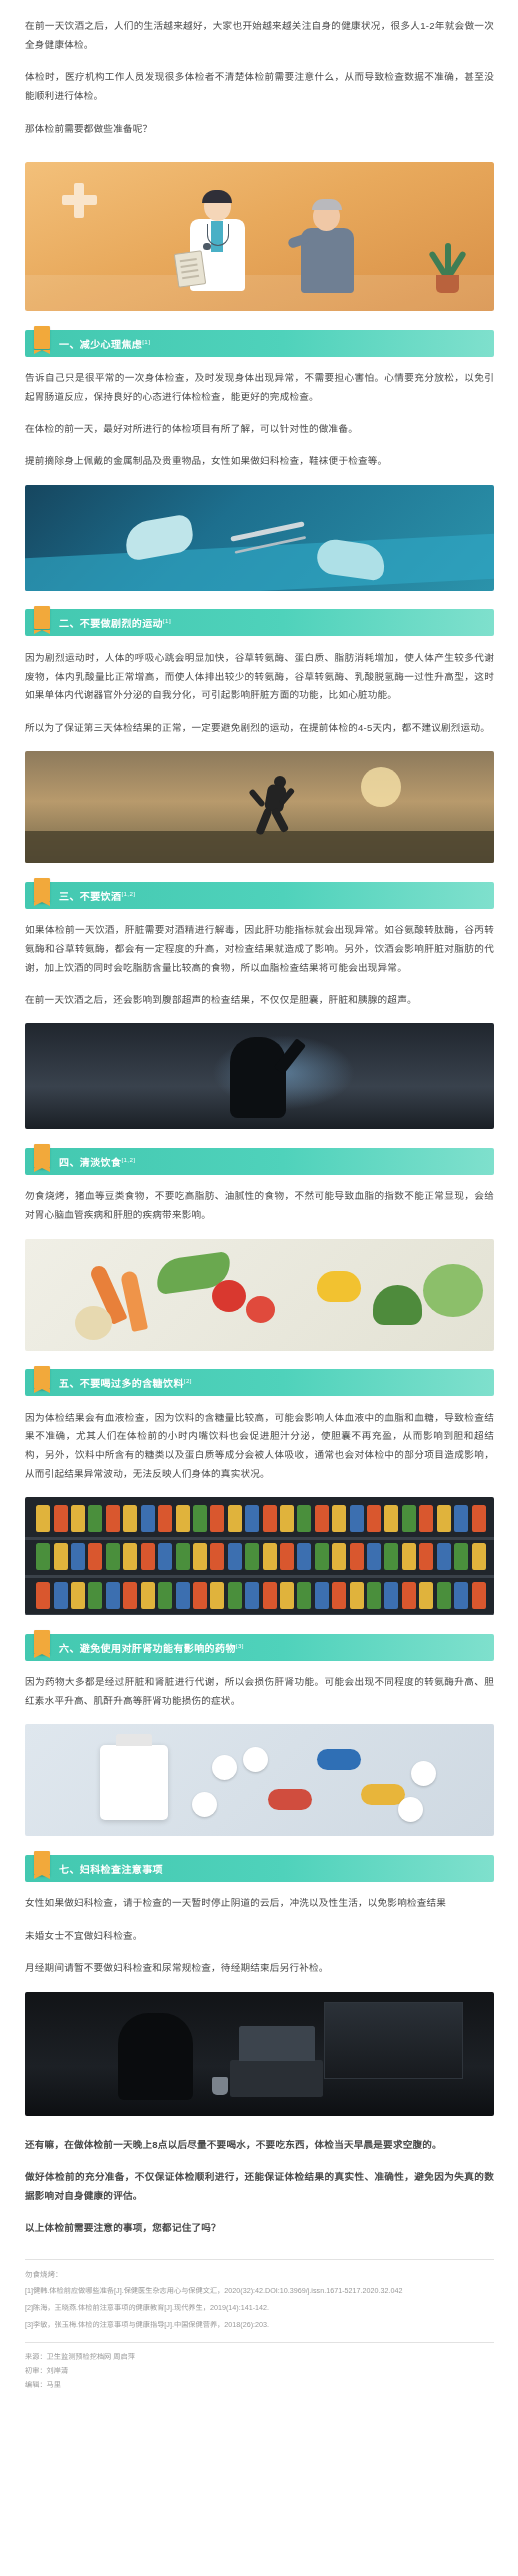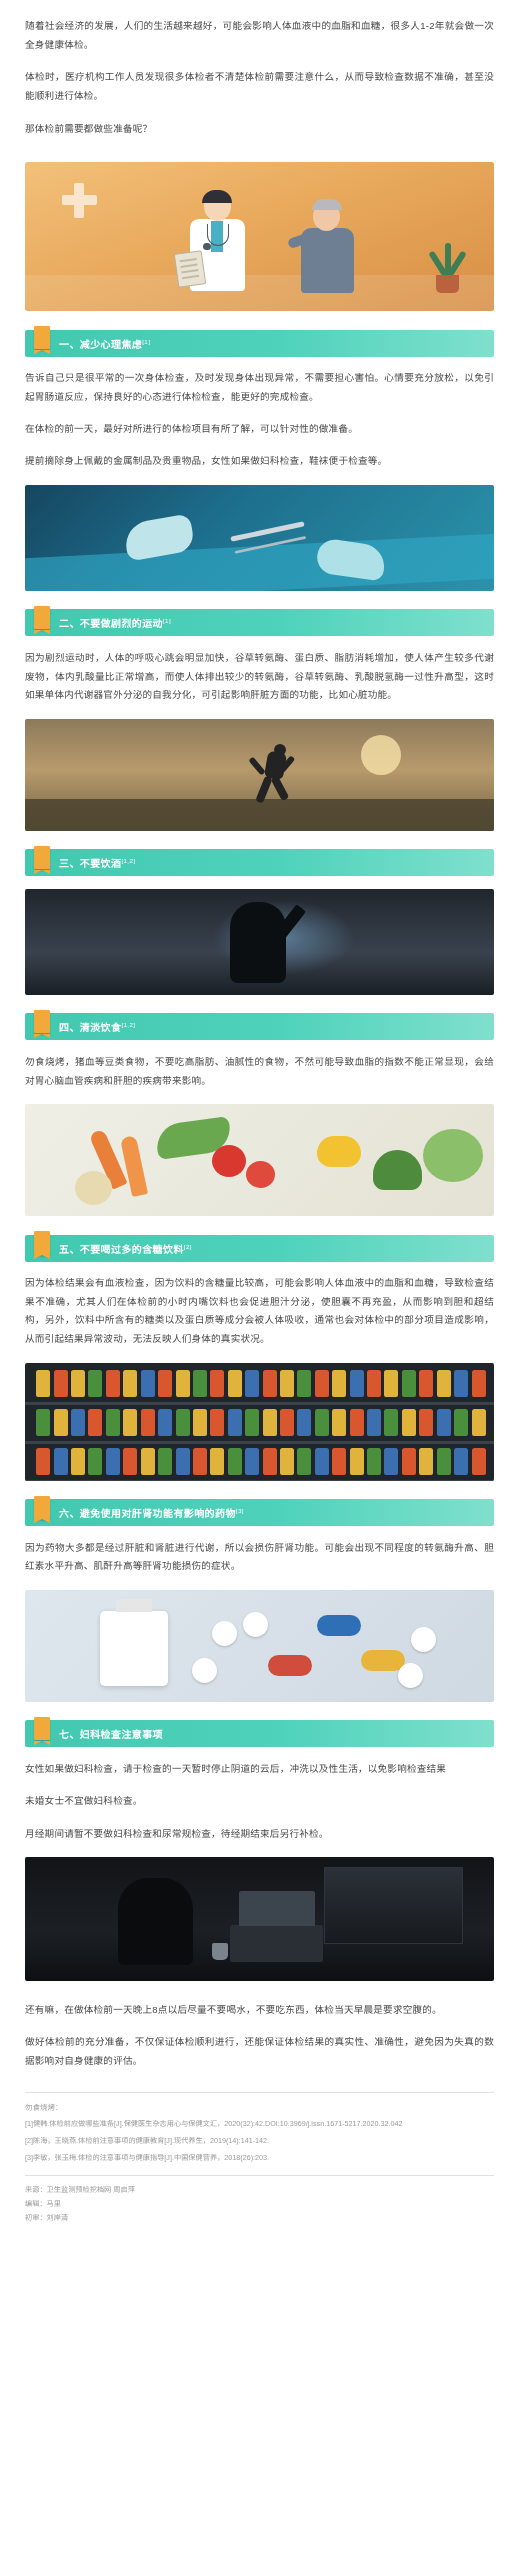--- a/index.html
+++ b/index.html
@@ -142,21 +142,21 @@
   .refs p{font-size:7.2px;line-height:13px;color:#9a9a9a;margin:0 0 3.7px 0;}
   .credits{margin:11.2px 25px 18.7px 25px;border-top:0.6px solid #e2e2e2;padding-top:7.5px;}
   .credits p{font-size:7.2px;line-height:13.7px;color:#9a9a9a;margin:0;}
 </style>
 </head>
 <body>
 
 <div class="page">
 
   <div class="top-block">
-    <p class="body">随着社会经济的发展，人们的生活越来越好，可能会影响人体血液中的血脂和血糖，很多人1-2年就会做一次全身健康体检。</p>
+    <p class="body">在前一天饮酒之后，人们的生活越来越好，大家也开始越来越关注自身的健康状况，很多人1-2年就会做一次全身健康体检。</p>
     <p class="body">体检时，医疗机构工作人员发现很多体检者不清楚体检前需要注意什么，从而导致检查数据不准确，甚至没能顺利进行体检。</p>
     <p class="body">那体检前需要都做些准备呢？</p>
   </div>
 
   <div class="hero">
     <div class="cross"></div>
     <div class="floor"></div>
     <div class="doc">
       <div class="coat"></div>
         <div class="shirt"></div>
@@ -194,37 +194,42 @@
       <div class="hand2"></div>
       <div class="tool"></div>
   </div>
 
   <div class="heading">
     <span class="tab"></span>
     <h2><span>二、不要做剧烈的运动</span><sup>[1]</sup></h2>
   </div>
   <div class="pad">
     <p class="body">因为剧烈运动时，人体的呼吸心跳会明显加快，谷草转氨酶、蛋白质、脂肪消耗增加，使人体产生较多代谢废物，体内乳酸量比正常增高，而使人体排出较少的转氨酶，谷草转氨酶、乳酸脱氢酶一过性升高型，这时如果单体内代谢器官外分泌的自我分化，可引起影响肝脏方面的功能，比如心脏功能。</p>
+    <p class="body">所以为了保证第三天体检结果的正常，一定要避免剧烈的运动，在提前体检的4-5天内，都不建议剧烈运动。</p>
   </div>
   <div class="photo ph-run">
     <div class="sun"></div>
       <div class="ground"></div>
     <div class="runner">
         <div class="h"></div>
         <div class="t"></div>
         <div class="a1"></div>
         <div class="a2"></div>
         <div class="l1"></div>
         <div class="l2"></div>
       </div>
   </div>
 
   <div class="heading">
     <span class="tab"></span>
     <h2><span>三、不要饮酒</span><sup>[1,2]</sup></h2>
+  </div>
+  <div class="pad">
+    <p class="body">如果体检前一天饮酒，肝脏需要对酒精进行解毒，因此肝功能指标就会出现异常。如谷氨酸转肽酶，谷丙转氨酶和谷草转氨酶，都会有一定程度的升高，对检查结果就造成了影响。另外，饮酒会影响肝脏对脂肪的代谢，加上饮酒的同时会吃脂肪含量比较高的食物，所以血脂检查结果将可能会出现异常。</p>
+    <p class="body">在前一天饮酒之后，还会影响到腹部超声的检查结果，不仅仅是胆囊，肝脏和胰腺的超声。</p>
   </div>
   <div class="photo ph-drink">
     <div class="glow"></div>
       <div class="man"></div>
       <div class="bottle"></div>
   </div>
 
   <div class="heading">
     <span class="tab"></span>
     <h2><span>四、清淡饮食</span><sup>[1,2]</sup></h2>
@@ -366,38 +371,39 @@
     <p class="body">未婚女士不宜做妇科检查。</p>
     <p class="body">月经期间请暂不要做妇科检查和尿常规检查，待经期结束后另行补检。</p>
   </div>
   <div class="photo ph-desk">
     <div class="win"></div>
       <div class="lap"></div>
       <div class="person"></div>
       <div class="cup"></div>
   </div>
 
-  <div class="pad" style="padding-top:5px;">
+  <div class="pad" style="padding-top:5px;font-weight:bold;">
     <p class="body">还有嘛，在做体检前一天晚上8点以后尽量不要喝水，不要吃东西，体检当天早晨是要求空腹的。</p>
     <p class="body">做好体检前的充分准备，不仅保证体检顺利进行，还能保证体检结果的真实性、准确性，避免因为失真的数据影响对自身健康的评估。</p>
+    <p class="body">以上体检前需要注意的事项，您都记住了吗？</p>
   </div>
 
   <div class="refs">
     <div class="t">勿食烧烤：</div>
     <p>[1]健韩.体检前应做哪些准备[J].保健医生杂志用心与保健文汇，2020(32):42.DOI:10.3969/j.issn.1671-5217.2020.32.042</p>
     <p>[2]陈海，王晓燕.体检前注意事项的健康教育[J].现代养生，2019(14):141-142.</p>
     <p>[3]李敏，张玉梅.体检的注意事项与健康指导[J].中国保健营养，2018(26):203.</p>
   </div>
 
   <div class="credits">
     <p>
       <span>来源：</span><span>卫生监测预检挖档网 周启萍</span>
     </p>
     <p>
+      <span>初审：</span><span>刘岸清</span>
+    </p>
+    <p>
       <span>编辑：</span><span>马里</span>
     </p>
-    <p>
-      <span>初审：</span><span>刘岸清</span>
-    </p>
   </div>
 
 </div>
 
 
 </body></html>

